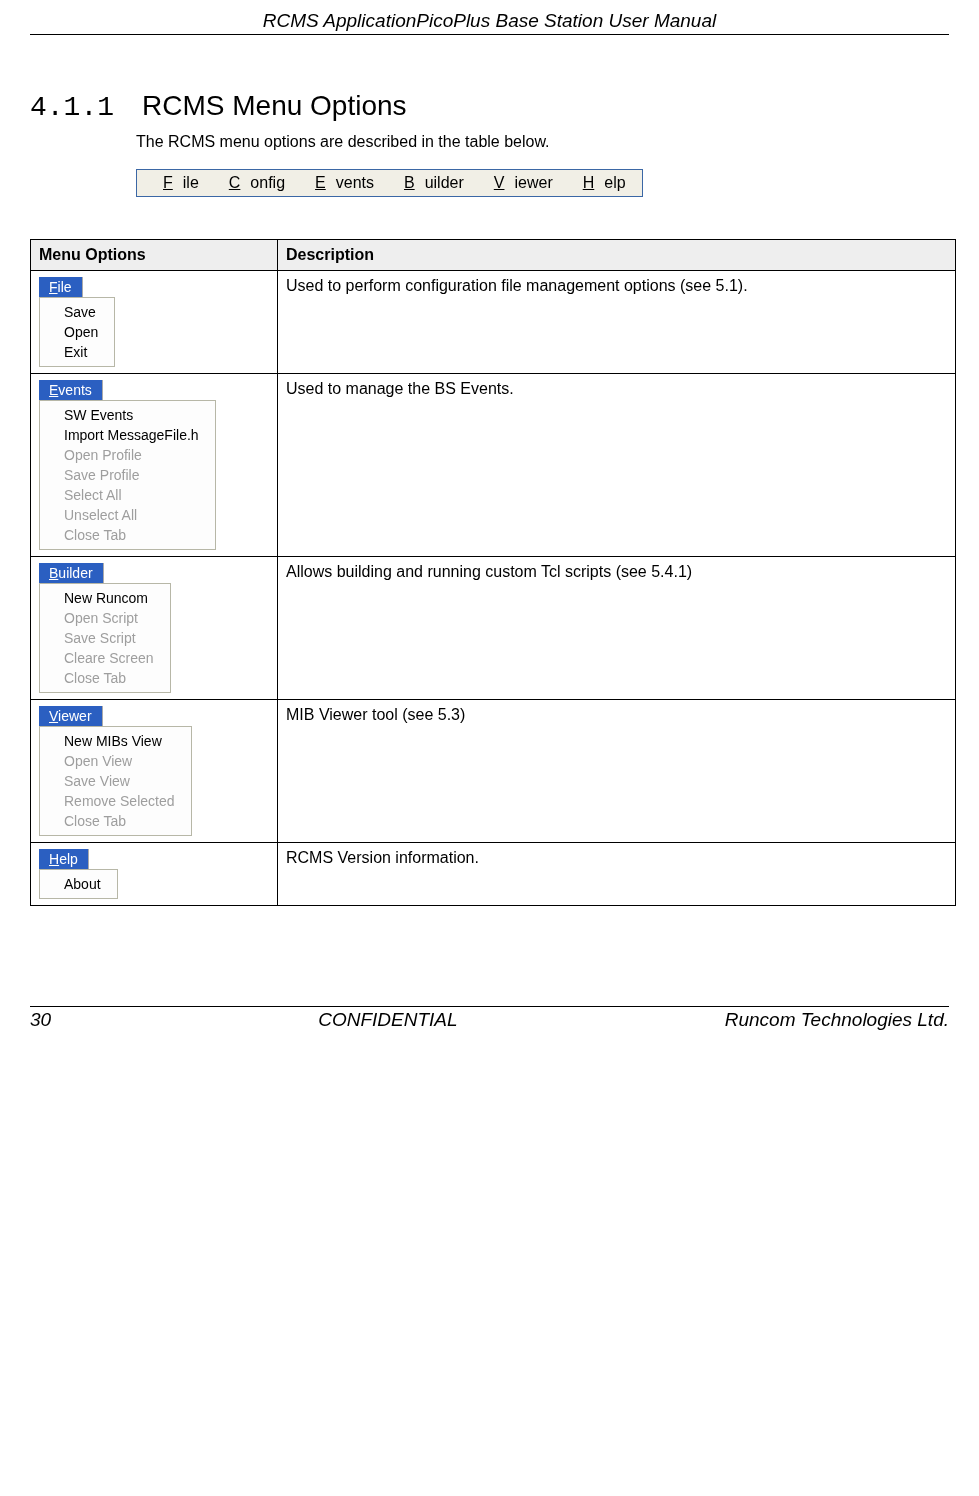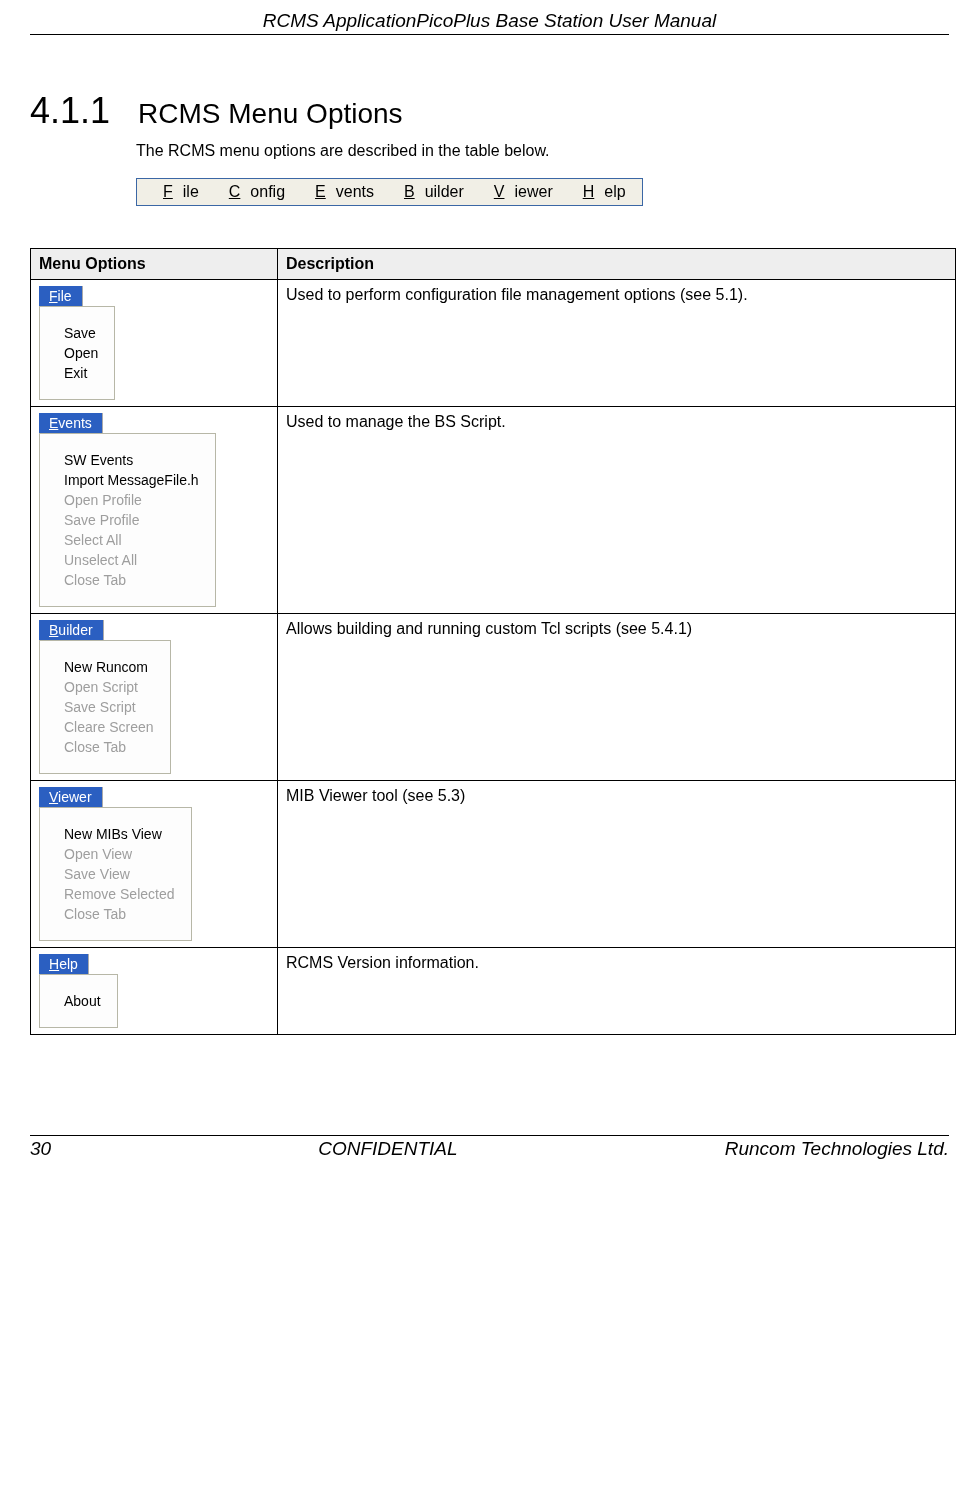--- a/index.html
+++ b/index.html
@@ -24,22 +24,22 @@
     border-bottom: 1.5px solid #000;
     margin-bottom: 55px;
   }
   .section {
     display: flex;
     align-items: baseline;
     gap: 28px;
     margin-bottom: 10px;
   }
   .sec-num {
-    font-family: Liberation Sans, sans-serif;
-    font-size: 36px;
+    font-family: Liberation Mono, monospace;
+    font-size: 28px;
     font-weight: 400;
   }
   .sec-title {
     font-family: Arial, sans-serif;
     font-size: 28px;
     font-weight: 400;
   }
   .intro {
     margin-left: 106px;
     font-size: 16px;
@@ -87,21 +87,21 @@
     background: #2b5fc1;
     color: #fff;
     padding: 2px 10px;
     border-right: 1px solid #aaa;
     border-bottom: 1px solid #aaa;
   }
   .menu-shot .drop {
     background: #fdfdfd;
     border: 1px solid #b7b7a7;
     display: inline-block;
-    padding: 16px 2px;
+    padding: 4px 2px;
     margin-top: -1px;
   }
   .menu-shot .item {
     padding: 2px 14px 2px 22px;
     white-space: nowrap;
   }
   .menu-shot .item.disabled { color: #9e9e9e; }
   .ftr {
     margin-top: 100px;
     display: flex;
@@ -151,21 +151,21 @@
         <tr>
           <td>
             <div class="menu-shot"><div class="top"><span style="text-decoration: underline;">F</span>ile</div><br><div class="drop"><div class="item">Save</div><div class="item">Open</div><div class="item">Exit</div></div></div>
           </td>
           <td>Used to perform configuration file management options (see 5.1).</td>
         </tr>
         <tr>
           <td>
             <div class="menu-shot"><div class="top"><span style="text-decoration: underline;">E</span>vents</div><br><div class="drop"><div class="item">SW Events</div><div class="item">Import MessageFile.h</div><div class="item disabled">Open Profile</div><div class="item disabled">Save Profile</div><div class="item disabled">Select All</div><div class="item disabled">Unselect All</div><div class="item disabled">Close Tab</div></div></div>
           </td>
-          <td>Used to manage the BS Script.</td>
+          <td>Used to manage the BS Events.</td>
         </tr>
         <tr>
           <td>
             <div class="menu-shot"><div class="top"><span style="text-decoration: underline;">B</span>uilder</div><br><div class="drop"><div class="item">New Runcom</div><div class="item disabled">Open Script</div><div class="item disabled">Save Script</div><div class="item disabled">Cleare Screen</div><div class="item disabled">Close Tab</div></div></div>
           </td>
           <td>Allows building and running custom Tcl scripts (see 5.4.1)</td>
         </tr>
         <tr>
           <td>
             <div class="menu-shot"><div class="top"><span style="text-decoration: underline;">V</span>iewer</div><br><div class="drop"><div class="item">New MIBs View</div><div class="item disabled">Open View</div><div class="item disabled">Save View</div><div class="item disabled">Remove Selected</div><div class="item disabled">Close Tab</div></div></div>

